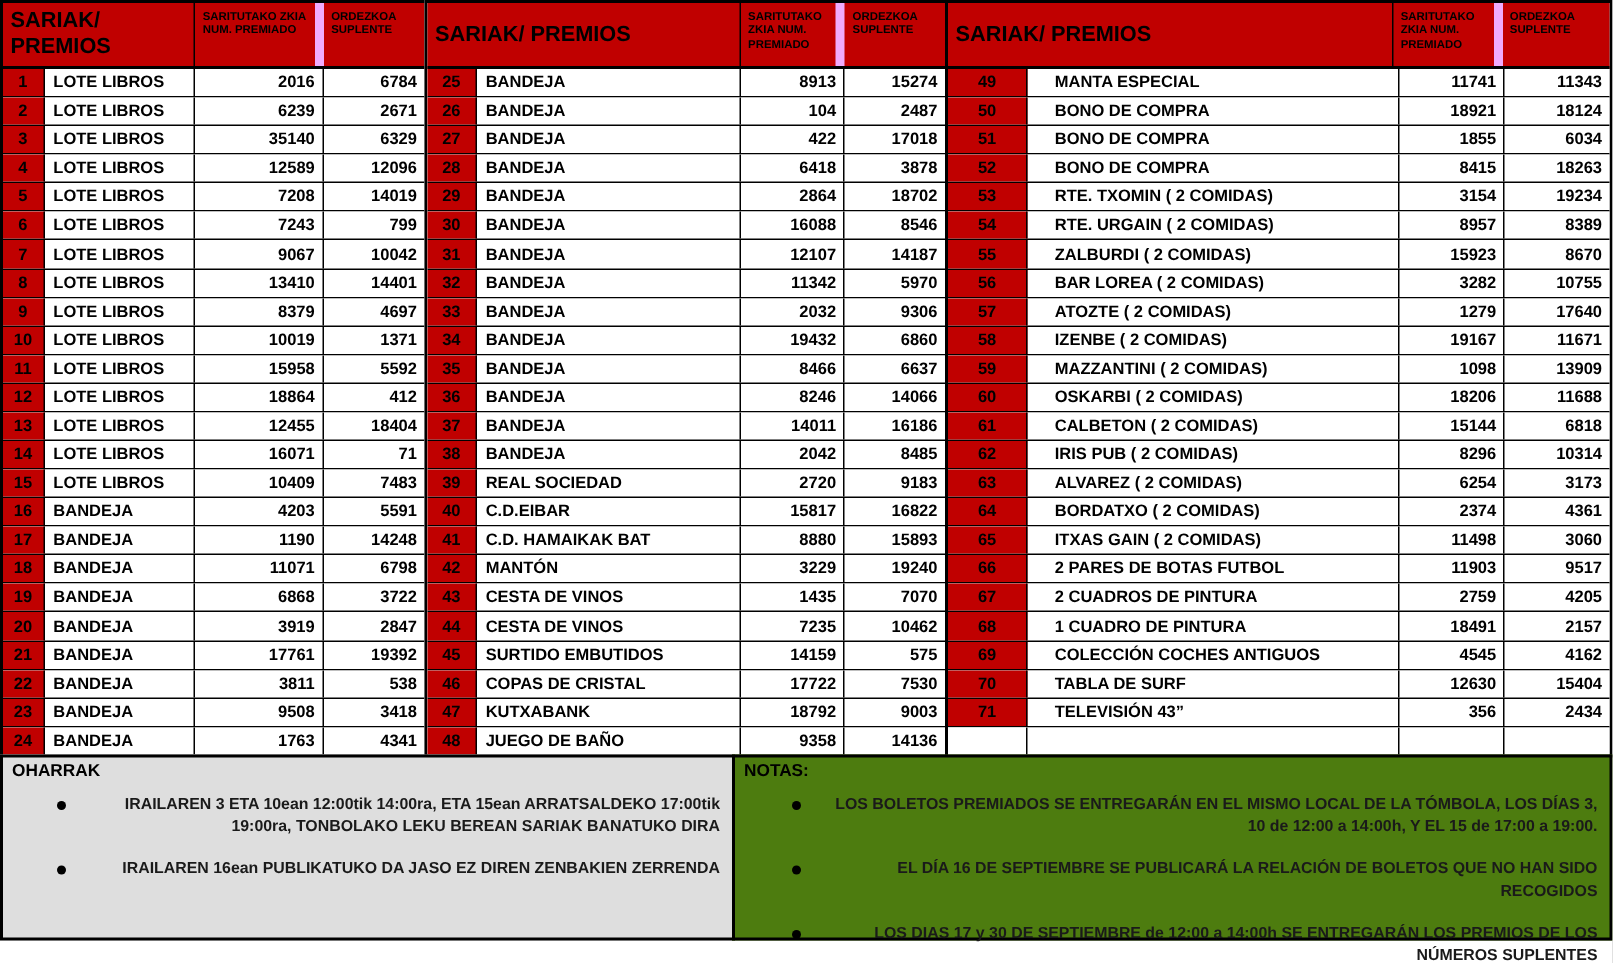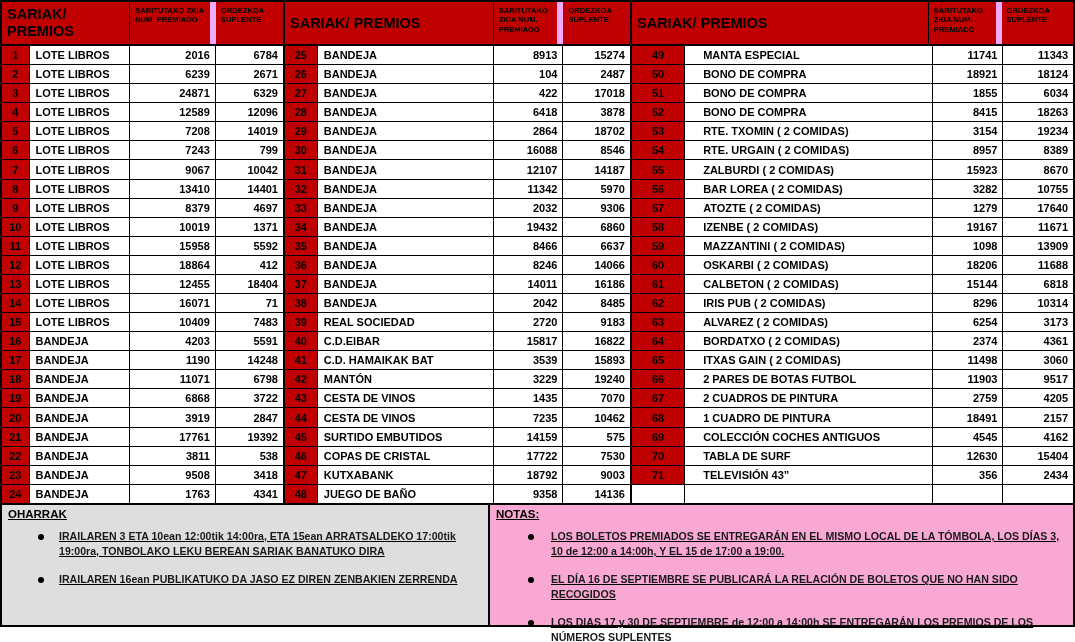--- a/index.html
+++ b/index.html
@@ -43,33 +43,33 @@
   .cell {
     display:flex; align-items:center; border-right:1px solid #000;
     font-weight:bold; font-size:11px; color:#000; overflow:hidden; white-space:nowrap;
   }
   .cell:last-child { border-right:none; }
   .c-num { background:var(--red); justify-content:center; }
   .prow.empty .c-num { background:#fff; }
   .c-name { padding-left:6px; }
   .c-val { justify-content:flex-end; padding-right:5px; }
 
-  .notes { display:flex; height:124px; margin-top:-2px;text-decoration:underline; }
+  .notes { display:flex; height:124px; margin-top:-2px; }
   .nbox {
     background:#dedede; border:2px solid #000; padding:3px 8px 0 6px;
     position:relative;
   }
   .nbox + .nbox { margin-left:-2px; }
   .n-left  { width:490px; }
   .n-right { width:587px; }
   .n-title { font-weight:bold; font-size:11.5px; color:#000; }
   .n-list  { margin-top:9px; }
   .n-item {
     position:relative; padding-left:51px; margin-bottom:13px;
-    font-weight:bold; font-size:10.6px; line-height:1.42; color:#1a1a1a;
+    font-weight:bold; font-size:10.6px; line-height:1.42; color:#1a1a1a;text-align:right;
   }
   .n-item::before {
     content:""; position:absolute; left:30px; top:5px;
     width:6px; height:6px; border-radius:50%; background:#000;
   }
   .n-right .n-item { padding-left:55px; }
   .n-right .n-item::before { left:32px; }
 </style>
 </head>
 <body>
@@ -92,21 +92,21 @@
         </div>
         <div class="prow">
           <div class="cell c-num w-num">2</div>
           <div class="cell c-name w-name">LOTE LIBROS</div>
           <div class="cell c-val w-v1">6239</div>
           <div class="cell c-val w-v2">2671</div>
         </div>
         <div class="prow">
           <div class="cell c-num w-num">3</div>
           <div class="cell c-name w-name">LOTE LIBROS</div>
-          <div class="cell c-val w-v1">24871</div>
+          <div class="cell c-val w-v1">35140</div>
           <div class="cell c-val w-v2">6329</div>
         </div>
         <div class="prow">
           <div class="cell c-num w-num">4</div>
           <div class="cell c-name w-name">LOTE LIBROS</div>
           <div class="cell c-val w-v1">12589</div>
           <div class="cell c-val w-v2">12096</div>
         </div>
         <div class="prow">
           <div class="cell c-num w-num">5</div>
@@ -328,21 +328,21 @@
         </div>
         <div class="prow">
           <div class="cell c-num w-num">40</div>
           <div class="cell c-name w-name">C.D.EIBAR</div>
           <div class="cell c-val w-v1">15817</div>
           <div class="cell c-val w-v2">16822</div>
         </div>
         <div class="prow">
           <div class="cell c-num w-num">41</div>
           <div class="cell c-name w-name">C.D. HAMAIKAK BAT</div>
-          <div class="cell c-val w-v1">3539</div>
+          <div class="cell c-val w-v1">8880</div>
           <div class="cell c-val w-v2">15893</div>
         </div>
         <div class="prow">
           <div class="cell c-num w-num">42</div>
           <div class="cell c-name w-name">MANTÓN</div>
           <div class="cell c-val w-v1">3229</div>
           <div class="cell c-val w-v2">19240</div>
         </div>
         <div class="prow">
           <div class="cell c-num w-num">43</div>
@@ -537,21 +537,21 @@
   </div>
 
   <div class="notes">
     <div class="nbox n-left" style="background: rgb(222, 222, 222);">
       <div class="n-title">OHARRAK</div>
       <div class="n-list">
         <div class="n-item">IRAILAREN 3 ETA 10ean  12:00tik 14:00ra, ETA 15ean  ARRATSALDEKO 17:00tik 19:00ra, TONBOLAKO LEKU BEREAN SARIAK BANATUKO DIRA</div>
         <div class="n-item">IRAILAREN 16ean PUBLIKATUKO DA JASO EZ DIREN ZENBAKIEN ZERRENDA</div>
       </div>
     </div>
-    <div class="nbox n-right" style="background: #f9a8d4;">
+    <div class="nbox n-right" style="background: #4d7c0f;">
       <div class="n-title">NOTAS:</div>
       <div class="n-list">
         <div class="n-item">LOS BOLETOS PREMIADOS SE ENTREGARÁN EN  EL MISMO LOCAL DE LA TÓMBOLA,  LOS DÍAS 3, 10 de 12:00 a 14:00h,  Y EL 15 de 17:00 a 19:00.</div>
         <div class="n-item">EL DÍA 16 DE SEPTIEMBRE SE PUBLICARÁ  LA RELACIÓN DE BOLETOS  QUE NO HAN SIDO RECOGIDOS</div>
         <div class="n-item">LOS DIAS 17 y 30 DE SEPTIEMBRE  de 12:00 a 14:00h SE ENTREGARÁN LOS PREMIOS DE LOS NÚMEROS SUPLENTES</div>
       </div>
     </div>
   </div>
 
 </div>

